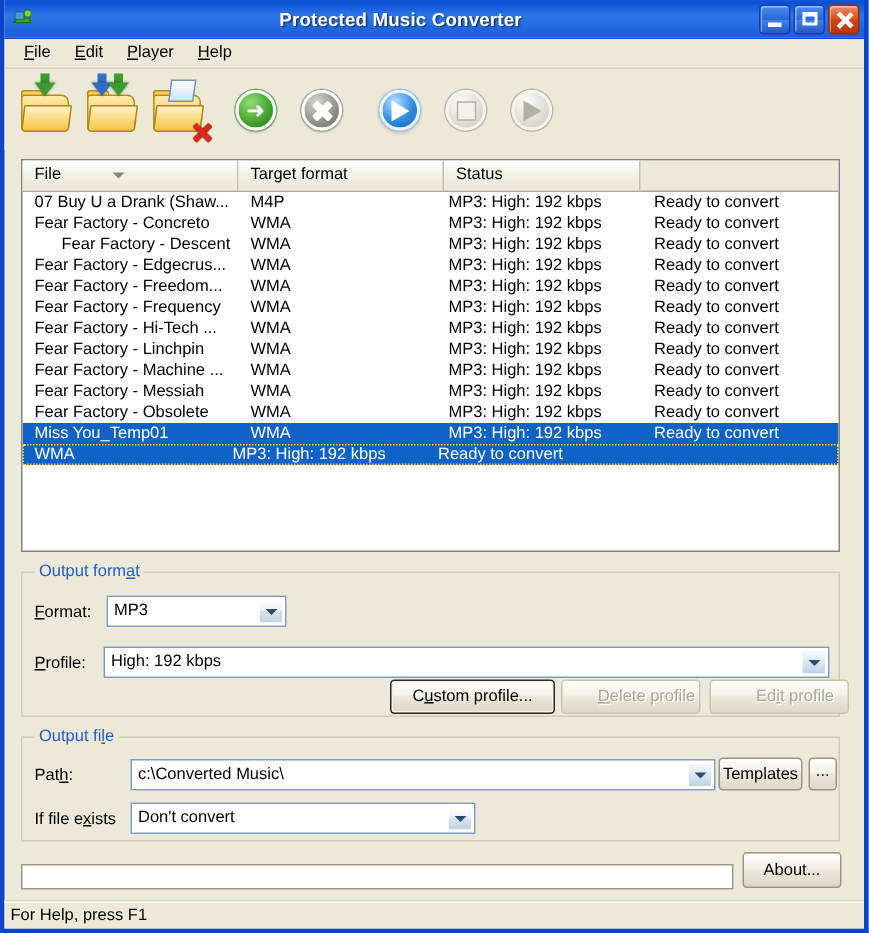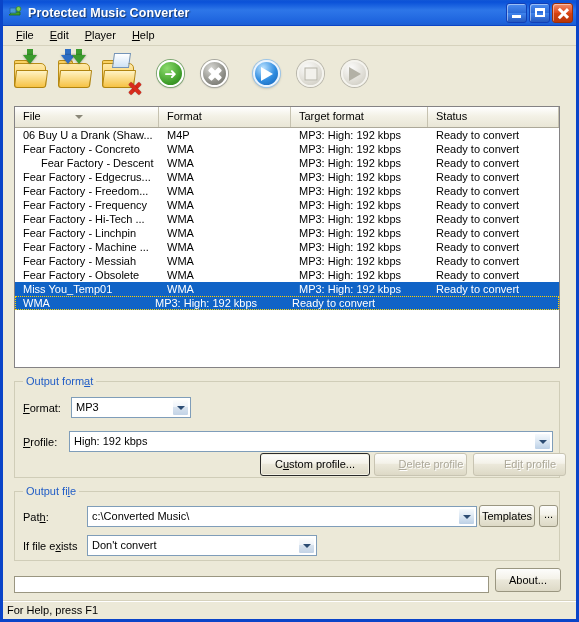--- a/index.html
+++ b/index.html
@@ -25,20 +25,21 @@
     display:flex;align-items:center;
     padding:0 2px 0 4px;
     border-bottom:1px solid #0a44c8;
   }
   .title-icon{width:17px;height:17px;position:relative;margin-right:4px;flex:none;}
   .title-text{
     color:#fff;font-weight:bold;font-size:12.5px;
     text-shadow:1px 1px 1px rgba(0,0,0,.55);
     flex:1;white-space:nowrap;overflow:hidden;
     letter-spacing:.1px;
+    text-align:center;
   }
   .winbtns{display:flex;gap:2px;align-items:center;padding-right:1px;}
   .wbtn{
     width:21px;height:20px;border:1px solid #103fb8;border-radius:3px;
     box-sizing:border-box;position:relative;
     box-shadow:inset 1px 1px 0 rgba(255,255,255,.45);
   }
   .wbtn.min,.wbtn.max{background:linear-gradient(to bottom,#4d8df0,#2a6ad8 50%,#3f83ec 52%,#2558bf);}
   .wbtn.close{background:linear-gradient(to bottom,#f08e6c,#e04a1c 48%,#d4420f 52%,#b8360a);border-color:#9c2f08;}
   .wbtn.min::after{content:"";position:absolute;left:5px;bottom:4px;width:9px;height:3px;background:#fff;}
@@ -324,27 +325,26 @@
         </span>
     </span>
   </div>
 
   <div class="listwrap">
     <div class="lvhead">
       <div class="hc" style="width:144px;">
         <span>File</span>
         <span class="sortarrow" style="left:60px;"></span>
       </div>
-      <div class="hc" style="width:132px;">Format</div>
       <div class="hc" style="width:137px;">Target format</div>
       <div class="hc" style="width:131px;">Status</div>
     </div>
     <div class="lvbody" id="lv-body">
         <div class="row">
-          <div class="cell" style="width: 144px;">06 Buy U a Drank (Shaw...</div>
+          <div class="cell" style="width: 144px;">07 Buy U a Drank (Shaw...</div>
           <div class="cell" style="width: 132px;">M4P</div>
           <div class="cell" style="width: 137px;">MP3: High: 192 kbps</div>
           <div class="cell" style="width: 131px;">Ready to convert</div>
         </div>
         <div class="row">
           <div class="cell" style="width: 144px;">Fear Factory - Concreto</div>
           <div class="cell" style="width: 132px;">WMA</div>
           <div class="cell" style="width: 137px;">MP3: High: 192 kbps</div>
           <div class="cell" style="width: 131px;">Ready to convert</div>
         </div>

